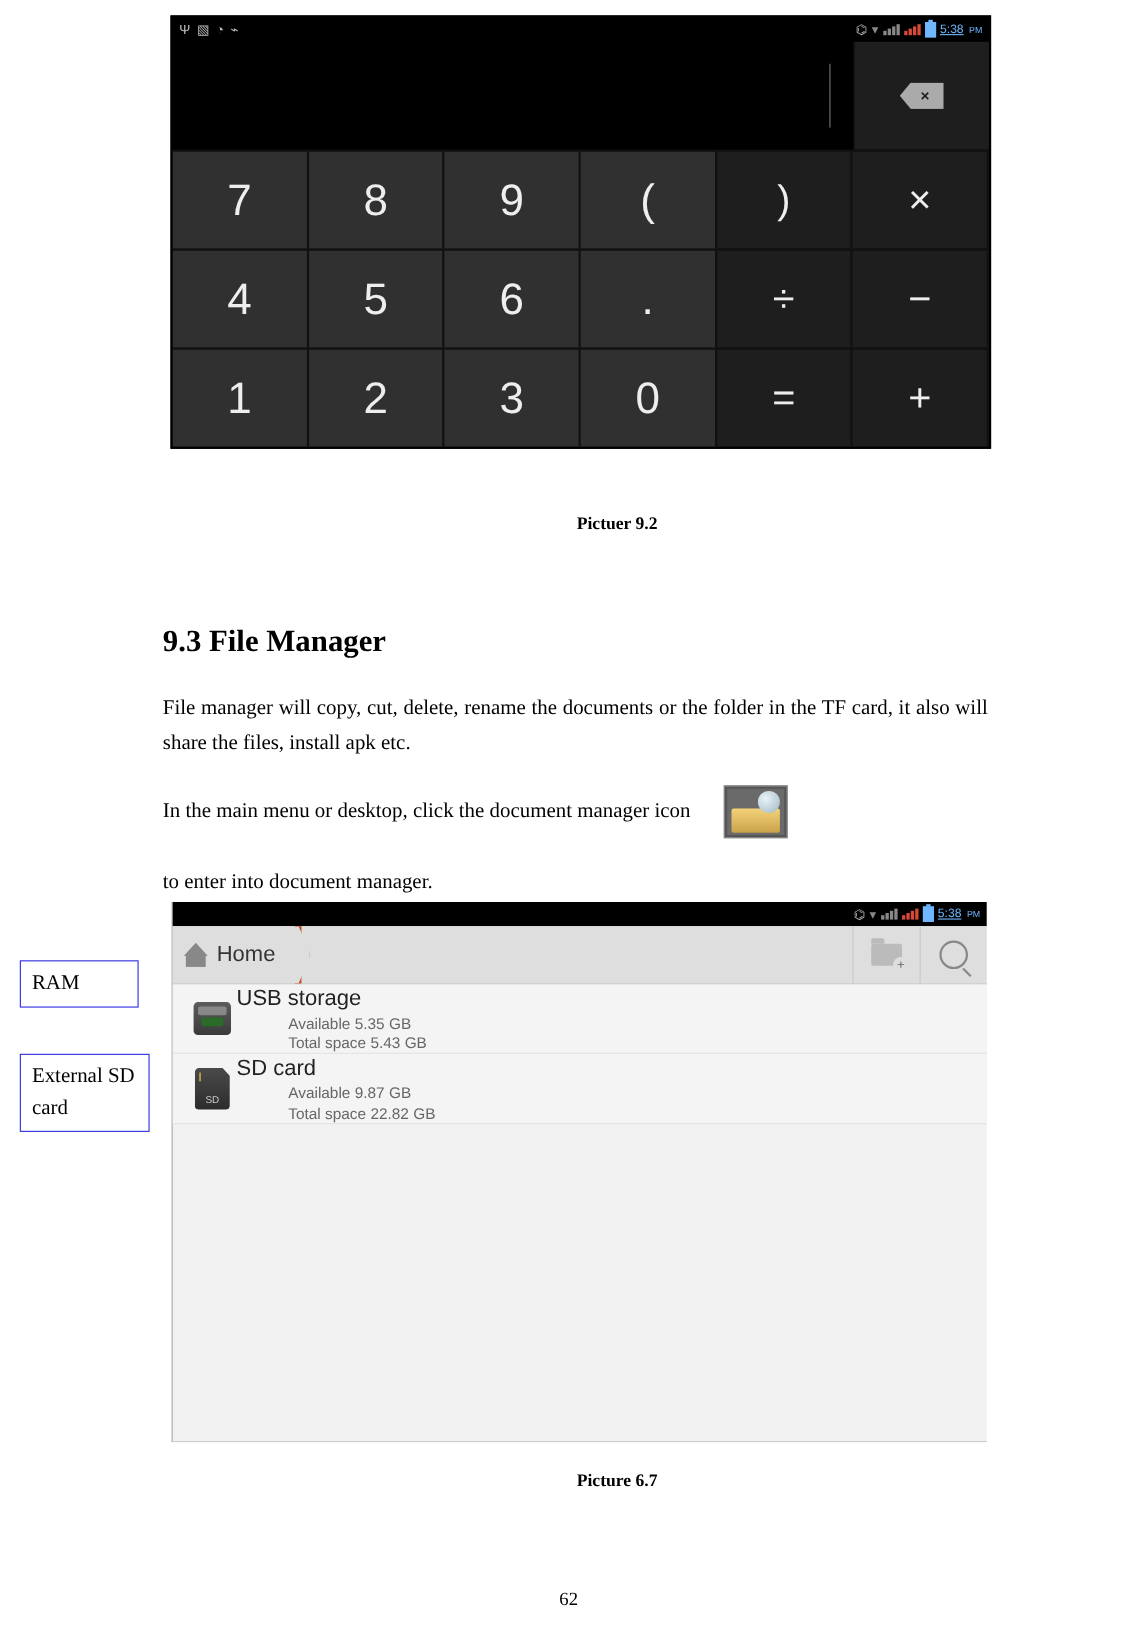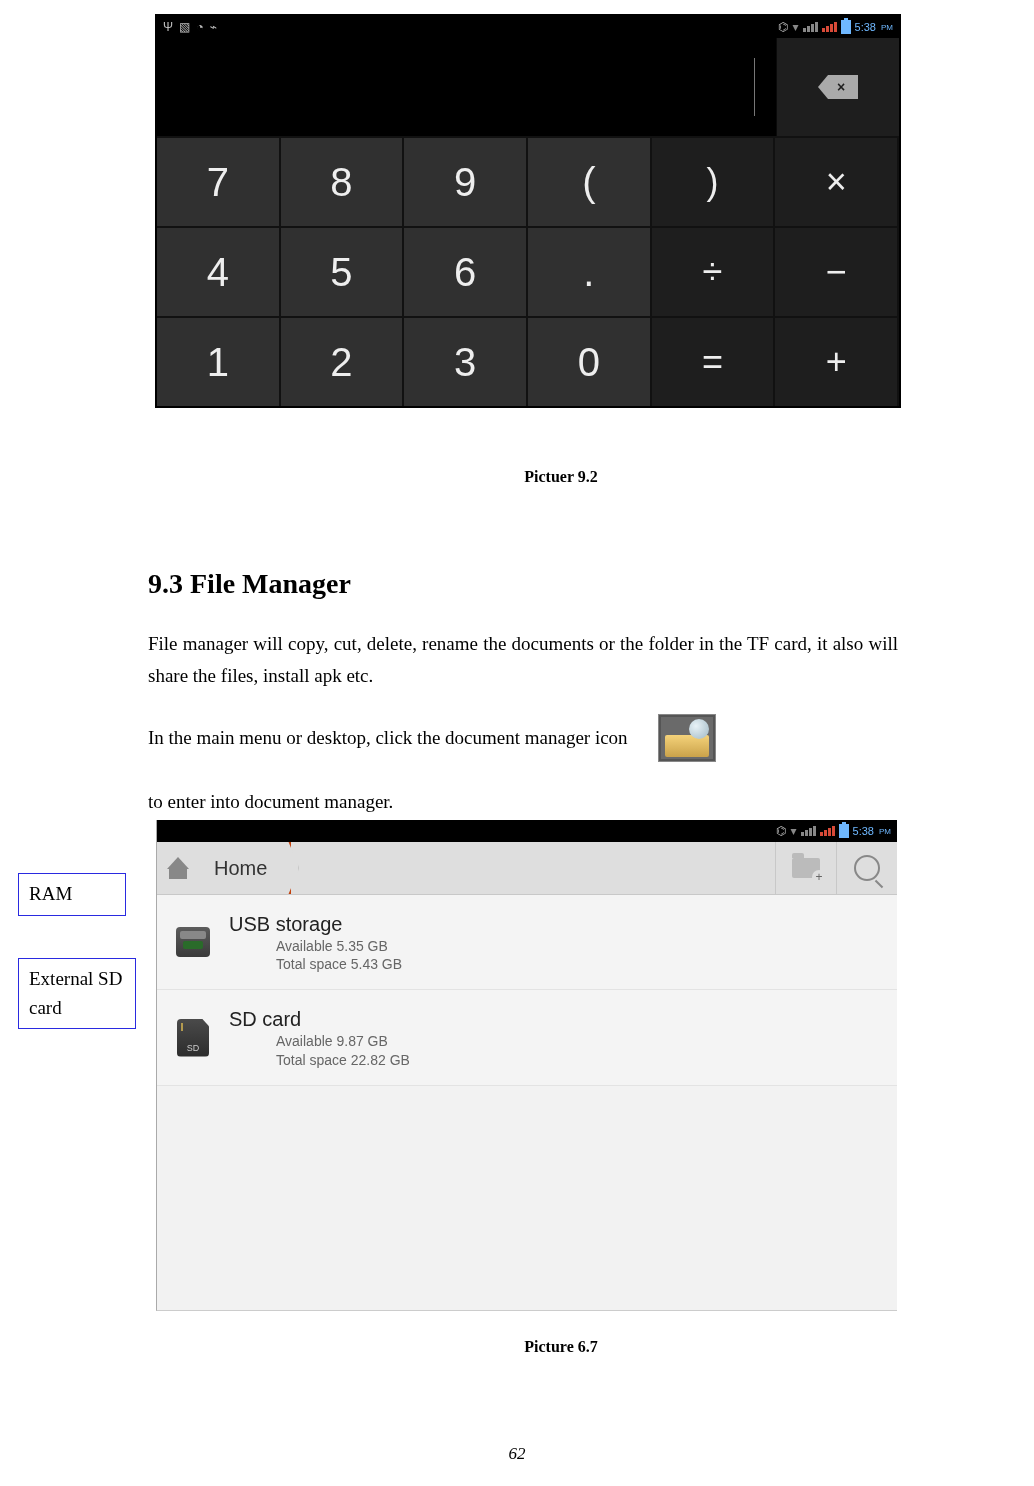--- a/index.html
+++ b/index.html
@@ -40,21 +40,21 @@
   .calc-status-right { display:flex; gap:4px; align-items:center; }
   .sig-bars { display:inline-flex; align-items:flex-end; gap:1px; }
   .sig-bars span { width:3px; background:#888; display:inline-block; }
   .sig-bars.red span { background:#d84a38; }
   .sig-bars span:nth-child(1){height:4px;}
   .sig-bars span:nth-child(2){height:6px;}
   .sig-bars span:nth-child(3){height:8px;}
   .sig-bars span:nth-child(4){height:10px;}
   .batt { width:8px; height:12px; background:#6fb8ff; border:1px solid #6fb8ff; position:relative;}
   .batt::before{content:"";position:absolute;top:-3px;left:2px;width:4px;height:2px;background:#6fb8ff;}
-  .clock { color:#6fb8ff; font-size:11px; }
+  .clock { color:#6fb8ff; font-size:11px;text-decoration:underline; }
   .ampm { color:#6fb8ff; font-size:8px; margin-left:1px;}
 
   .calc-display {
     height: 98px;
     background: #000;
     position: relative;
   }
   .calc-cursor {
     position:absolute;
     right: 144px;
@@ -185,21 +185,21 @@
   .fm-topbar {
     height:52px;
     background:#dedede;
     border-bottom:1px solid #c8c8c8;
     display:flex;
     align-items:stretch;
   }
   .breadcrumb {
     display:flex;align-items:center;
     padding:0 18px 0 10px;
-    gap:25px;
+    gap:8px;
     font-size:20px;
     color:#333;
     border-right:6px solid #c2410c;
     position:relative;
   }
   .breadcrumb::after{
     content:"";
     position:absolute;
     right:-14px; top:0; bottom:0; width:26px;
     background:#dedede;
@@ -223,23 +223,22 @@
   }
   .folder-plus{position:relative;width:28px;height:20px;background:#bbb;border-radius:2px;}
   .folder-plus::before{content:"";position:absolute;top:-5px;left:0;width:12px;height:5px;background:#bbb;border-radius:2px 2px 0 0;}
   .folder-plus::after{content:"+";position:absolute;right:-6px;bottom:-6px;width:14px;height:14px;border-radius:50%;background:#dedede;color:#666;font-size:12px;line-height:14px;text-align:center;}
   .mag{width:22px;height:22px;border:2px solid #888;border-radius:50%;position:relative;}
   .mag::after{content:"";position:absolute;right:-6px;bottom:-6px;width:10px;height:2px;background:#888;transform:rotate(45deg);}
 
   .fm-list { background:#f4f4f4; }
   .fm-row {
     display:flex; align-items:center;
-    padding:16px 14px;
+    padding:0 14px;
     border-bottom:1px solid #e3e3e3;
-    gap:14px;
   }
   .fm-thumb {
     width:44px;height:44px;
     display:flex;align-items:center;justify-content:center;
     position:relative;
   }
   .usb-chip{
     width:34px;height:30px;background:linear-gradient(#5c5c5c,#3a3a3a);
     border-radius:4px;position:relative;
   }
@@ -273,21 +272,20 @@
     position:absolute;
     left:0; width:1034px;
     top: 1338px;
   }
   .page-num {
     position:absolute;
     left:0; width:1034px;
     bottom: 22px;
     text-align:center;
     font-size:17px;
-    font-style:italic;
   }
 </style>
 </head>
 <body>
 
 <div class="page">
 
   <div class="calc-wrap">
     <div class="calc-status">
       <div class="calc-status-left">

